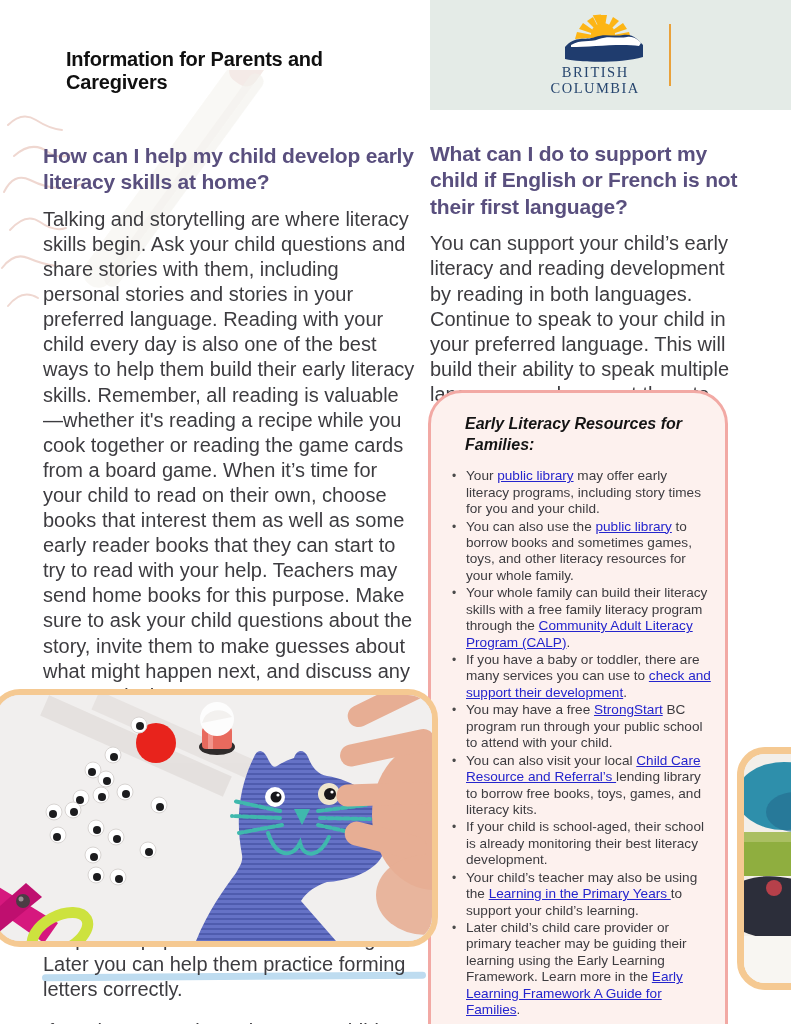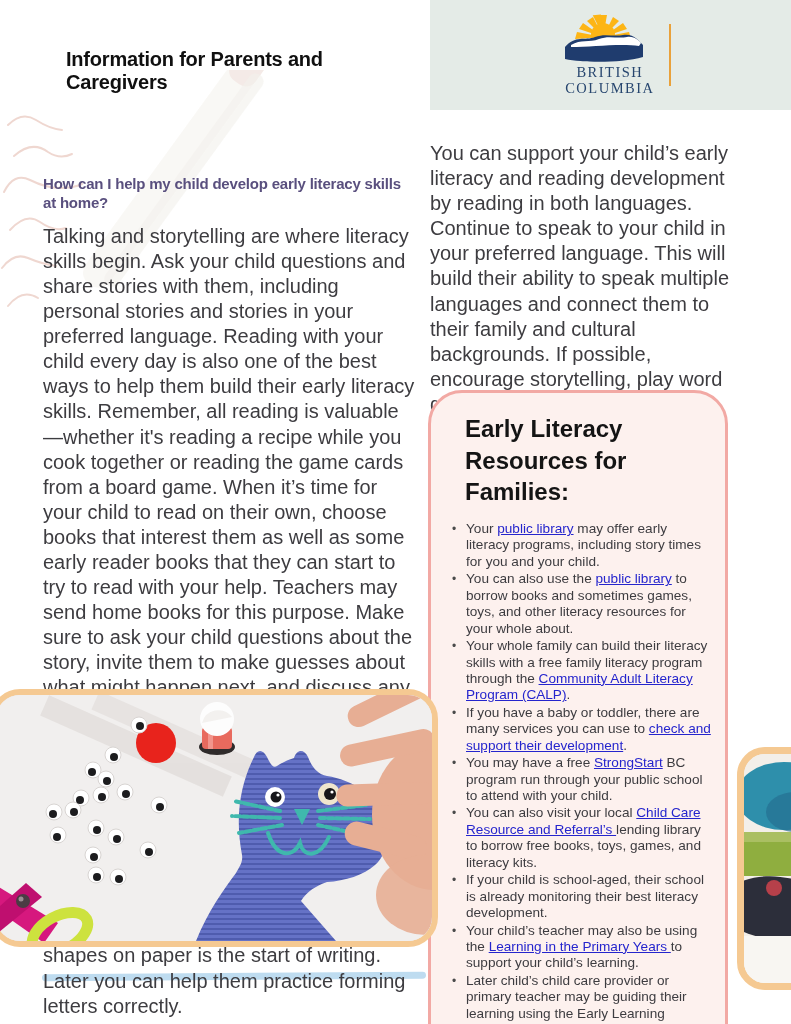--- a/index.html
+++ b/index.html
@@ -19,36 +19,36 @@
   html,body{background:#ffffff;}
   body{font-family:"Liberation Sans",sans-serif;}
   .page{position:relative;width:791px;height:1024px;background:#ffffff;overflow:hidden;}
 
   
   .bg-decor{position:absolute;left:0;top:70px;z-index:0;pointer-events:none;}
 
   
   .doc-title{position:absolute;left:66px;top:48px;width:360px;font-size:20px;font-weight:700;color:#101010;letter-spacing:-0.2px;z-index:2;}
   .logo-box{position:absolute;left:430px;top:0;width:361px;height:110px;background:var(--logo-bg);display:flex;align-items:center;justify-content:center;gap:14px;z-index:2;}
-  .logo-mark{display:flex;flex-direction:column;align-items:flex-end;}
+  .logo-mark{display:flex;flex-direction:column;align-items:flex-start;}
   .logo-org{font-family:"Liberation Serif",serif;color:var(--logo-navy);font-size:14.5px;letter-spacing:1.5px;line-height:1.08;text-align:center;}
   .logo-divider{width:2px;height:62px;background:var(--divider-orange);}
   .ministry{font-family:"Liberation Serif",serif;color:var(--logo-navy);font-size:17.5px;line-height:1.3;}
 
   
   .left-col{position:absolute;left:43px;top:143px;width:372px;z-index:2;}
   .right-col{position:absolute;left:430px;top:141px;width:308px;z-index:2;}
-  h2.sec-heading{color:var(--accent-purple);font-size:15px;line-height:1.26;font-weight:700;letter-spacing:-0.2px;margin-bottom:11px;margin-top:32px;}
+  h2.sec-heading{color:var(--accent-purple);font-size:21px;line-height:1.26;font-weight:700;letter-spacing:-0.2px;margin-bottom:11px;}
   .para{font-size:20px;line-height:1.255;color:var(--text-dark);margin-bottom:17px;}
   .right-col .para{margin-bottom:0;width:300px;}
 
   
   .res-box{position:absolute;left:428px;top:390px;width:300px;height:700px;background:var(--box-bg);
     border:3px solid var(--box-border);border-radius:34px;padding:18px 14px 0 20px;z-index:2;}
-  .res-heading{color:#141414;font-size:24px;line-height:1.32;font-weight:700;width:250px;margin:2px 0 13px 14px;}
+  .res-heading{color:#141414;font-size:16px;line-height:1.32;font-weight:700;width:250px;margin:2px 0 13px 14px;font-style:italic;}
   .res-list{list-style:none;}
   .res-list li{display:flex;align-items:flex-start;font-size:13.6px;line-height:1.21;color:var(--text-dark);margin-bottom:1px;}
   .res-list .marker{flex:0 0 15px;color:#4a4a4a;font-size:12px;line-height:1.35;padding-left:1px;}
   .res-list .li-text{flex:1;}
   a.res-link{color:var(--link-blue);cursor:pointer;}
 
   
   .craft-photo{position:absolute;left:-10px;top:689px;width:448px;height:258px;border:6px solid var(--frame-tan);
     border-radius:30px;overflow:hidden;background:#edeae9;z-index:2;}
   .craft-photo svg{display:block;}
@@ -117,33 +117,34 @@
   <div class="left-col">
     <h2 class="sec-heading">How can I help my child develop early literacy skills at home?</h2>
     <div>
         <p class="para">Talking and storytelling are where literacy skills begin. Ask your child questions and share stories with them, including personal stories and stories in your preferred language. Reading with your child every day is also one of the best ways to help them build their early literacy skills. Remember, all reading is valuable—whether it's reading a recipe while you cook together or reading the game cards from a board game. When it’s time for your child to read on their own, choose books that interest them as well as some early reader books that they can start to try to read with your help. Teachers may send home books for this purpose. Make sure to ask your child questions about the story, invite them to make guesses about what might happen next, and discuss any new words they come across.</p>
         <p class="para">Encourage your child to draw and write regularly. This can include making lists, writing letters, or keeping a journal. Where possible, provide them with fun writing materials like colorful pens, paper, and notebooks. Provide time for your child to express their ideas freely through drawing and writing. Making marks and shapes on paper is the start of writing. Later you can help them practice forming letters correctly.</p>
         <p class="para">If you have questions about your child’s literacy skills, you can ask your child’s teacher or care provider. They can work with you to support your child at home and in school or care.</p>
       </div>
   </div>
 
   <div class="right-col">
+    <h2 class="sec-heading">What can I do to support my child if English or French is not their first language?</h2>
     <p class="para">You can support your child’s early literacy and reading development by reading in both languages. Continue to speak to your child in your preferred language. This will build their ability to speak multiple languages and connect them to their family and cultural backgrounds. If possible, encourage storytelling, play word games, label items, and sing songs in all languages to make learning fun and meaningful.</p>
   </div>
 
   <div class="res-box">
     <div class="res-heading">Early Literacy Resources for Families:</div>
     <ul class="res-list">
         <li>
           <span class="marker">•</span>
           <span class="li-text"><span>Your </span><a class="res-link" href="#">public library</a><span> may offer early literacy programs, including story times for you and your child.</span></span>
         </li>
         <li>
           <span class="marker">•</span>
-          <span class="li-text"><span>You can also use the </span><a class="res-link" href="#">public library</a><span> to borrow books and sometimes games, toys, and other literacy resources for your whole about.</span></span>
+          <span class="li-text"><span>You can also use the </span><a class="res-link" href="#">public library</a><span> to borrow books and sometimes games, toys, and other literacy resources for your whole family.</span></span>
         </li>
         <li>
           <span class="marker">•</span>
           <span class="li-text"><span>Your whole family can build their literacy skills with a free family literacy program through the </span><a class="res-link" href="#">Community Adult Literacy Program (CALP)</a><span>.</span></span>
         </li>
         <li>
           <span class="marker">•</span>
           <span class="li-text"><span>If you have a baby or toddler, there are many services you can use to </span><a class="res-link" href="#">check and support their development</a><span>.</span></span>
         </li>
         <li>

